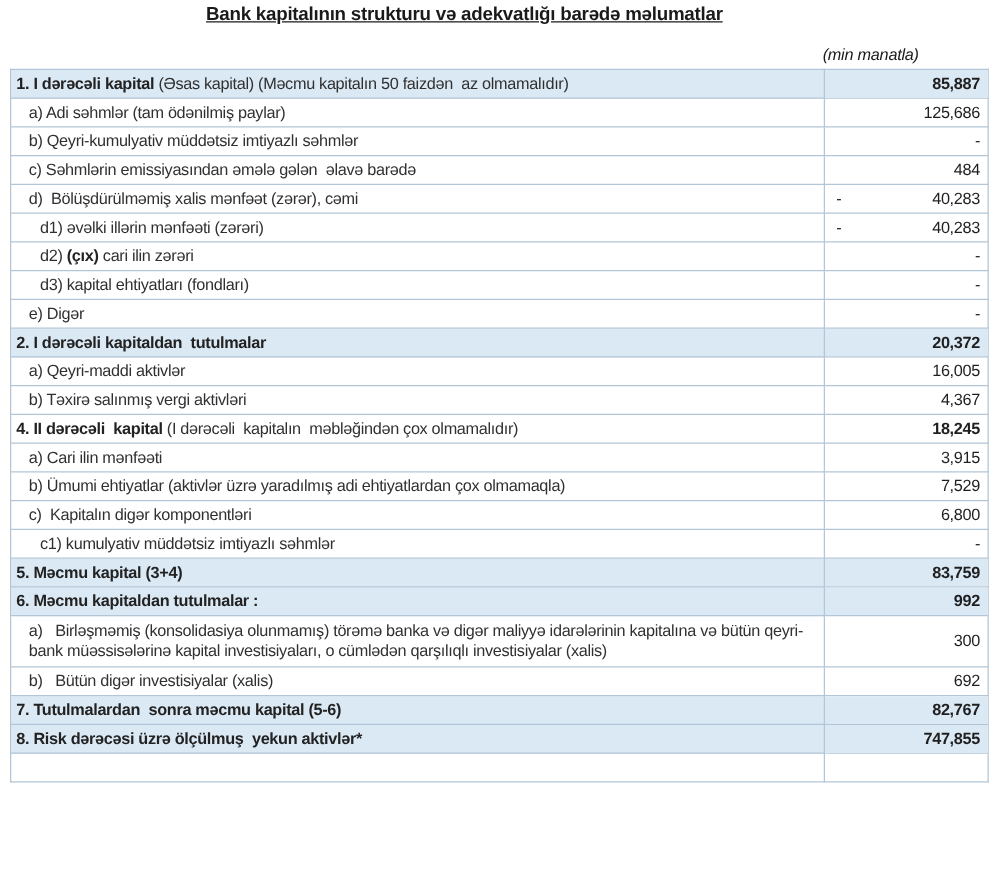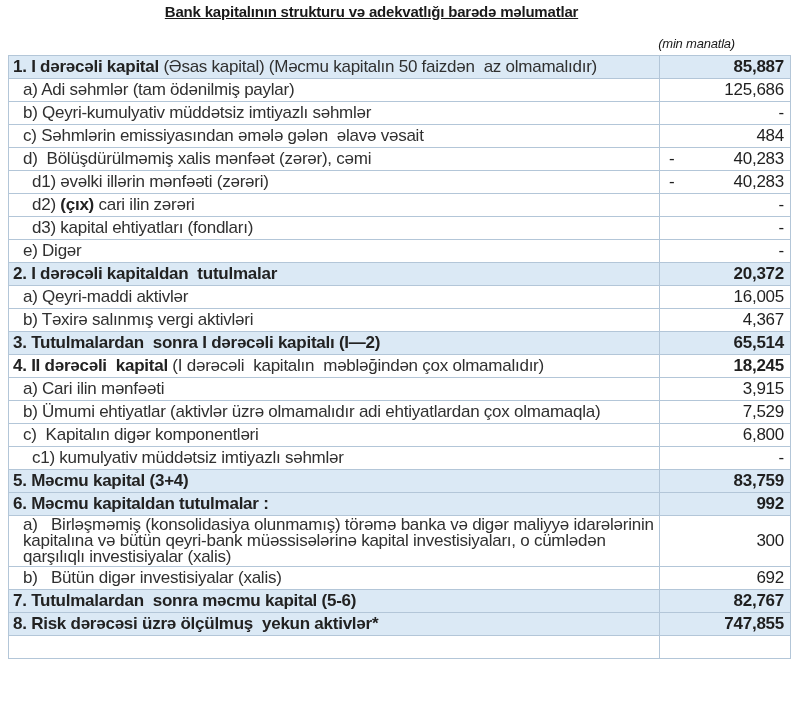--- a/index.html
+++ b/index.html
@@ -29,21 +29,21 @@
   table.capital{
     margin-top:3px;
     width:783px;table-layout:fixed;
     border-collapse:collapse;
   }
   td{
     border:1px solid var(--border);
     height:23px;
     padding:1px 4px;
     vertical-align:middle;
-    font-size:17px;line-height:16px;letter-spacing:-0.25px;
+    font-size:13px;line-height:16px;letter-spacing:-0.25px;
   }
   tr.hl td{background:var(--hl);}
   tr.tall td{height:41px;}
   td.label{white-space:pre-wrap;}
   td.label.lvl1{padding-left:14px;}
   td.label.lvl2{padding-left:23px;}
   td.label .strong{font-weight:bold;color:#222;}
   td.value{
     width:131px;position:relative;
     padding-right:6px;padding-left:18px;
@@ -68,21 +68,21 @@
   </tr>
         <tr>
     <td class="label lvl1"><span class="pre">a) Adi səhmlər (tam ödənilmiş paylar)</span><span class="strong"></span><span class="rest"></span></td>
     <td class="value"><span class="minus"></span><span class="num">125,686</span></td>
   </tr>
         <tr>
     <td class="label lvl1"><span class="pre">b) Qeyri-kumulyativ müddətsiz imtiyazlı səhmlər</span><span class="strong"></span><span class="rest"></span></td>
     <td class="value"><span class="minus"></span><span class="num">-</span></td>
   </tr>
         <tr>
-    <td class="label lvl1"><span class="pre">c) Səhmlərin emissiyasından əmələ gələn  əlavə vəsait</span><span class="strong"></span><span class="rest"></span></td>
+    <td class="label lvl1"><span class="pre">c) Səhmlərin emissiyasından əmələ gələn  əlavə barədə</span><span class="strong"></span><span class="rest"></span></td>
     <td class="value"><span class="minus"></span><span class="num">484</span></td>
   </tr>
         <tr>
     <td class="label lvl1"><span class="pre">d)  Bölüşdürülməmiş xalis mənfəət (zərər), cəmi</span><span class="strong"></span><span class="rest"></span></td>
     <td class="value"><span class="minus">-</span><span class="num">40,283</span></td>
   </tr>
         <tr>
     <td class="label lvl2"><span class="pre">d1) əvəlki illərin mənfəəti (zərəri)</span><span class="strong"></span><span class="rest"></span></td>
     <td class="value"><span class="minus">-</span><span class="num">40,283</span></td>
   </tr>
@@ -103,34 +103,30 @@
     <td class="value"><span class="minus"></span><span class="num b">20,372</span></td>
   </tr>
         <tr>
     <td class="label lvl1"><span class="pre">a) Qeyri-maddi aktivlər</span><span class="strong"></span><span class="rest"></span></td>
     <td class="value"><span class="minus"></span><span class="num">16,005</span></td>
   </tr>
         <tr>
     <td class="label lvl1"><span class="pre">b) Təxirə salınmış vergi aktivləri</span><span class="strong"></span><span class="rest"></span></td>
     <td class="value"><span class="minus"></span><span class="num">4,367</span></td>
   </tr>
-        <tr class="hl">
-    <td class="label lvl0"><span class="pre"></span><span class="strong">3. Tutulmalardan  sonra I dərəcəli kapitalı (I—2)</span><span class="rest"></span></td>
-    <td class="value"><span class="minus"></span><span class="num b">65,514</span></td>
-  </tr>
         <tr>
     <td class="label lvl0"><span class="pre"></span><span class="strong">4. II dərəcəli  kapital</span><span class="rest"> (I dərəcəli  kapitalın  məbləğindən çox olmamalıdır)</span></td>
     <td class="value"><span class="minus"></span><span class="num b">18,245</span></td>
   </tr>
         <tr>
     <td class="label lvl1"><span class="pre">a) Cari ilin mənfəəti</span><span class="strong"></span><span class="rest"></span></td>
     <td class="value"><span class="minus"></span><span class="num">3,915</span></td>
   </tr>
         <tr>
-    <td class="label lvl1"><span class="pre">b) Ümumi ehtiyatlar (aktivlər üzrə olmamalıdır adi ehtiyatlardan çox olmamaqla)</span><span class="strong"></span><span class="rest"></span></td>
+    <td class="label lvl1"><span class="pre">b) Ümumi ehtiyatlar (aktivlər üzrə yaradılmış adi ehtiyatlardan çox olmamaqla)</span><span class="strong"></span><span class="rest"></span></td>
     <td class="value"><span class="minus"></span><span class="num">7,529</span></td>
   </tr>
         <tr>
     <td class="label lvl1"><span class="pre">c)  Kapitalın digər komponentləri</span><span class="strong"></span><span class="rest"></span></td>
     <td class="value"><span class="minus"></span><span class="num">6,800</span></td>
   </tr>
         <tr>
     <td class="label lvl2"><span class="pre">c1) kumulyativ müddətsiz imtiyazlı səhmlər</span><span class="strong"></span><span class="rest"></span></td>
     <td class="value"><span class="minus"></span><span class="num">-</span></td>
   </tr>

